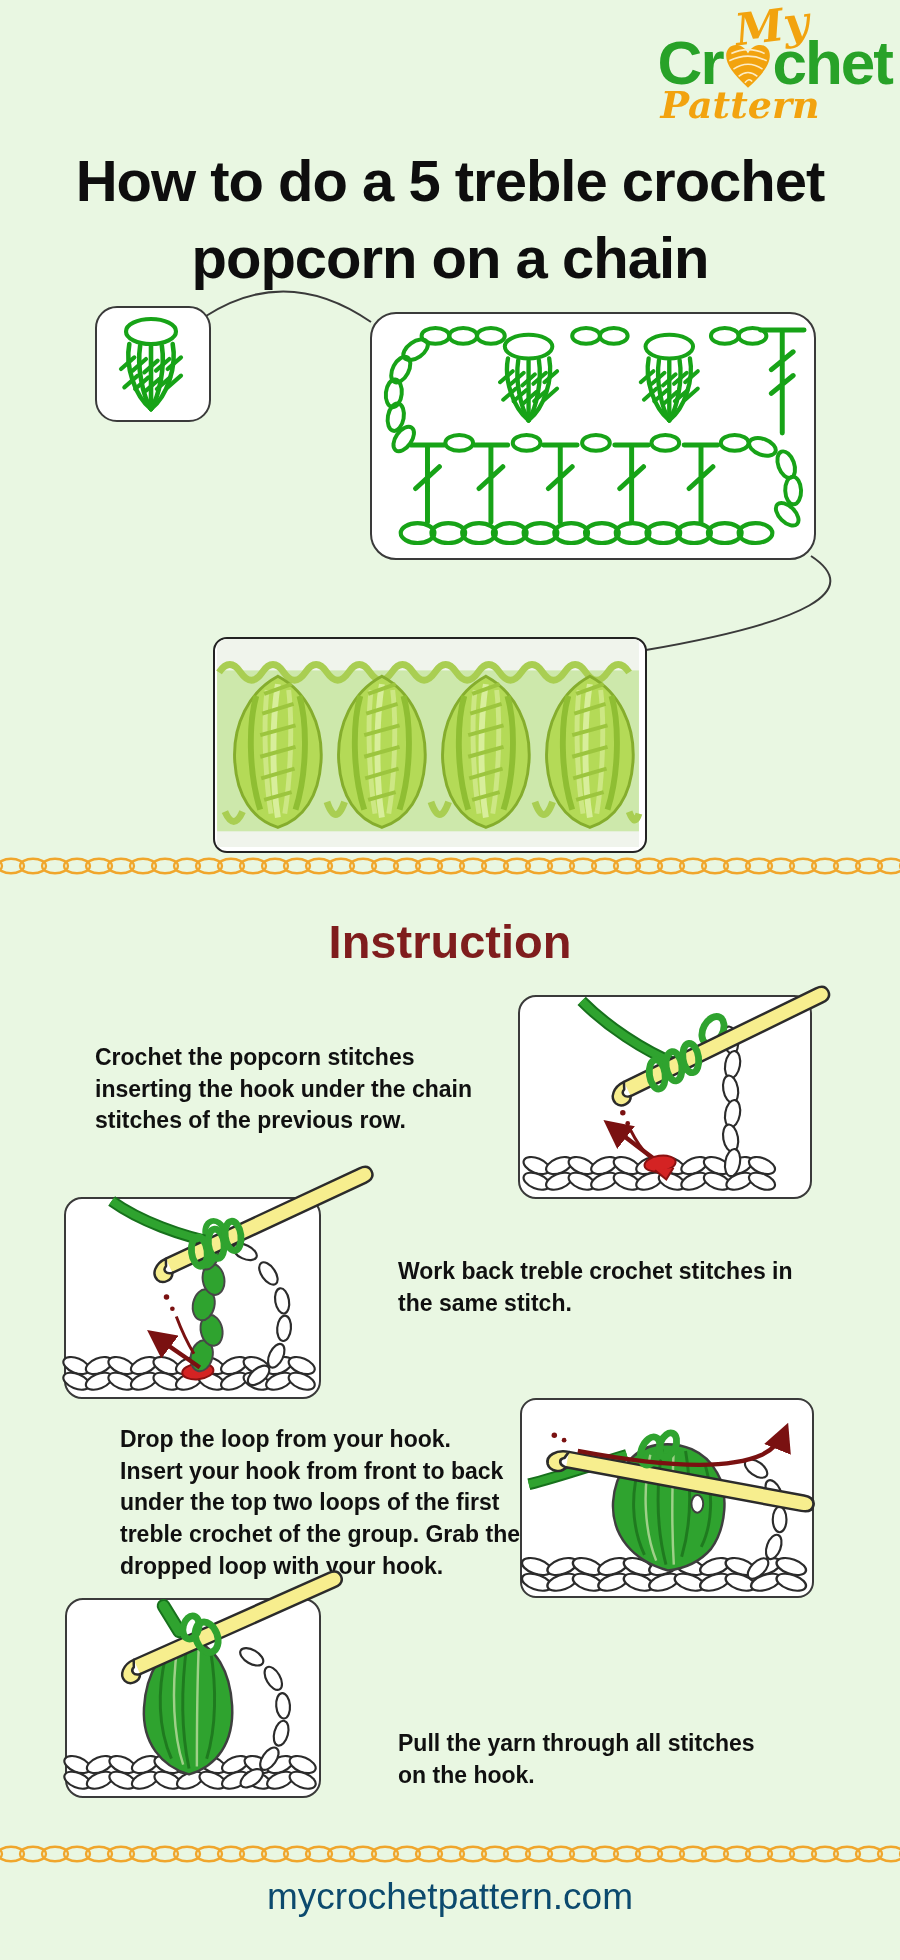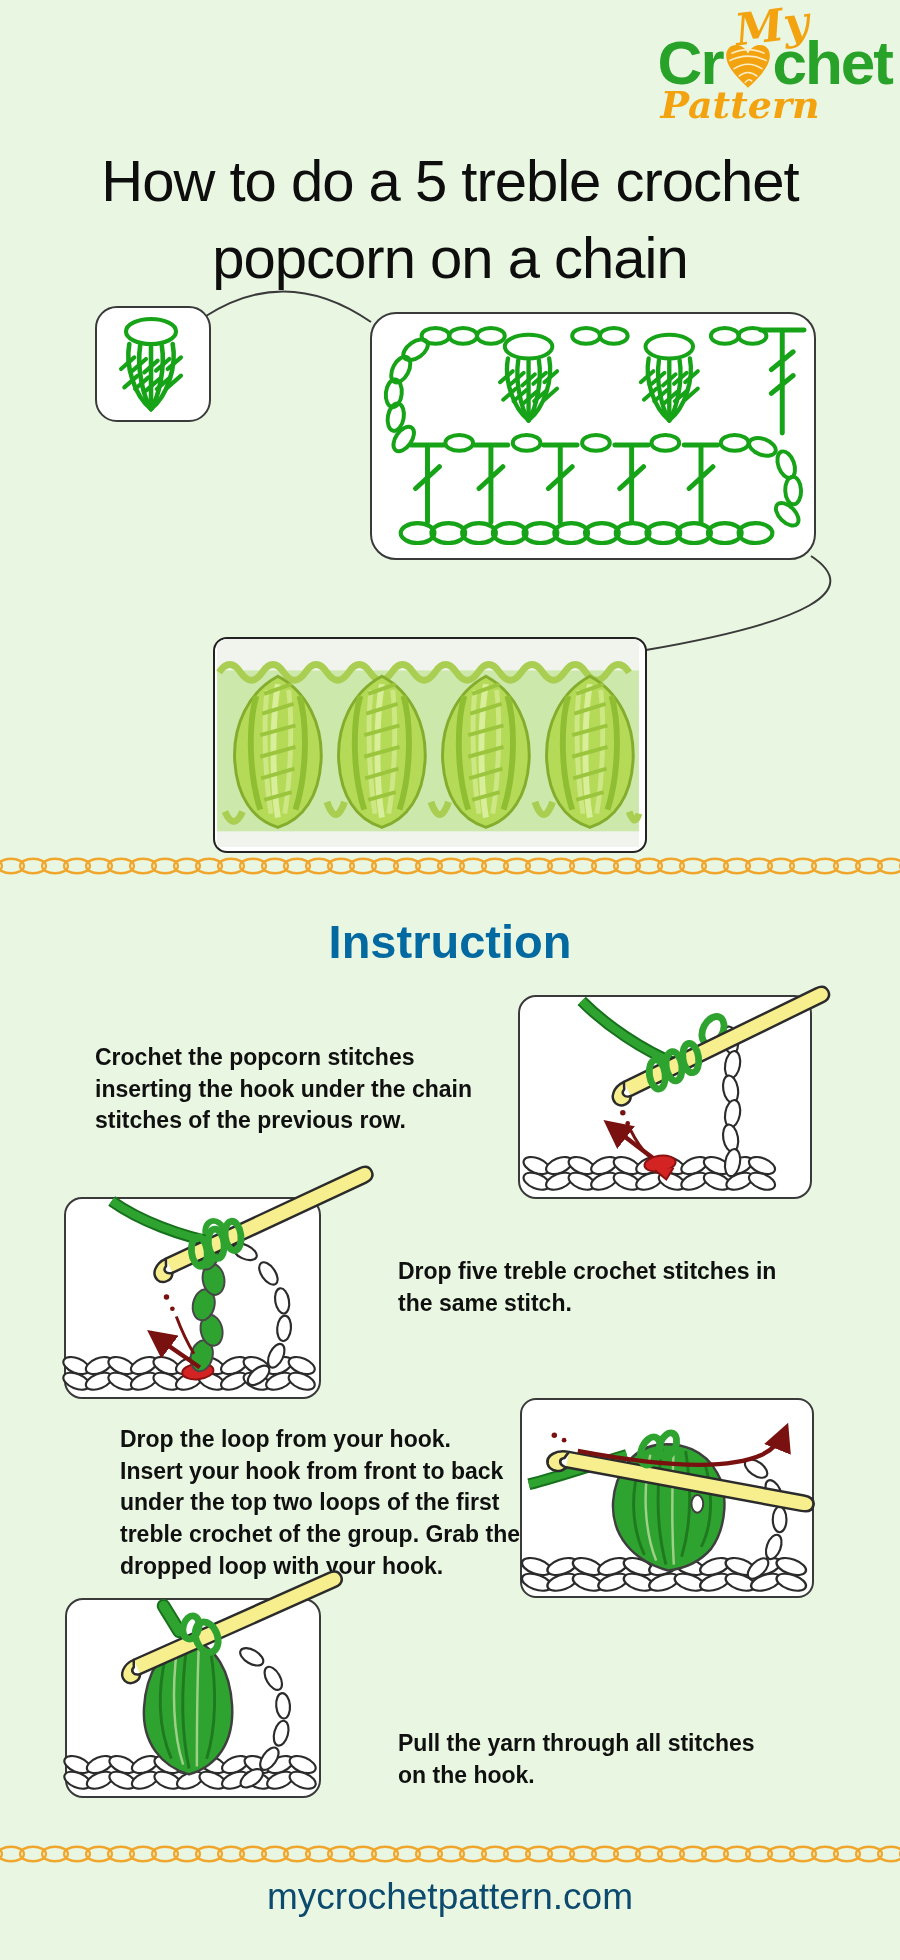--- a/index.html
+++ b/index.html
@@ -13,24 +13,24 @@
            font-size:44px;transform:rotate(-7deg);line-height:1;}
   .logo-main{display:flex;align-items:center;justify-content:flex-end;margin-top:-16px;
              color:#28a228;font-weight:bold;font-size:62px;letter-spacing:-2px;line-height:1;}
   .logo-heart{width:52px;height:50px;margin:6px -1px 0 -1px;}
   .logo-pattern{display:block;text-align:center;padding-right:4px;margin-top:-10px;
                 color:#f2a30f;font-family:"DejaVu Serif",serif;font-style:italic;font-weight:bold;
                 font-size:38px;line-height:1.1;}
 
   
   .title{position:absolute;top:142px;left:0;width:900px;text-align:center;
-         font-size:58px;font-weight:normal;color:#0e0e0e;line-height:1.33;
+         font-size:58px;font-weight:bold;color:#0e0e0e;line-height:1.33;
          letter-spacing:-1px;white-space:pre-line;}
   .instruction-heading{position:absolute;top:914px;left:0;width:900px;text-align:center;
-         font-size:47px;font-weight:bold;color:#0369a1;}
+         font-size:47px;font-weight:bold;color:#7f1d1d;}
   .step-text{position:absolute;font-size:23px;font-weight:bold;color:#101010;
          line-height:1.38;white-space:pre-line;}
   .footer-url{position:absolute;top:1876px;left:0;width:900px;text-align:center;
          font-size:37px;color:#0c4a6e;}
 
   
   .panel{position:absolute;background:#ffffff;border:2px solid #3a3a3a;}
   .panel svg{display:block;overflow:visible;}
   #small-box{left:95px;top:306px;width:112px;height:112px;border-radius:22px;}
   #big-box{left:370px;top:312px;width:442px;height:244px;border-radius:26px;}
@@ -310,21 +310,21 @@
         <use href="#wraps3"></use>
       </g>
       <g fill="#7a1111">
         <circle cx="102" cy="100" r="2.8"></circle>
           <circle cx="108" cy="112" r="2.4"></circle>
       </g>
       <path d="M112,120 C118,136 124,148 130,158" fill="none" stroke="#7a1111" stroke-width="3"></path>
       <path d="M136,172 C122,162 104,150 88,138" fill="none" stroke="#7a1111" stroke-width="4.5" marker-end="url(#ah)"></path>
     </svg>
   </div>
-  <div class="step-text" id="step2-text">Drop five treble crochet stitches in
+  <div class="step-text" id="step2-text">Work back treble crochet stitches in
 the same stitch.</div>
 
   <div class="step-text" id="step3-text">Drop the loop from your hook.
 Insert your hook from front to back
 under the top two loops of the first
 treble crochet of the group. Grab the
 dropped loop with your hook.</div>
   <div class="panel" id="step3-img">
     <svg width="286" height="192" viewBox="0 0 290 196">
       <use href="#braid" transform="translate(14,170) scale(1.13,1)"></use>

